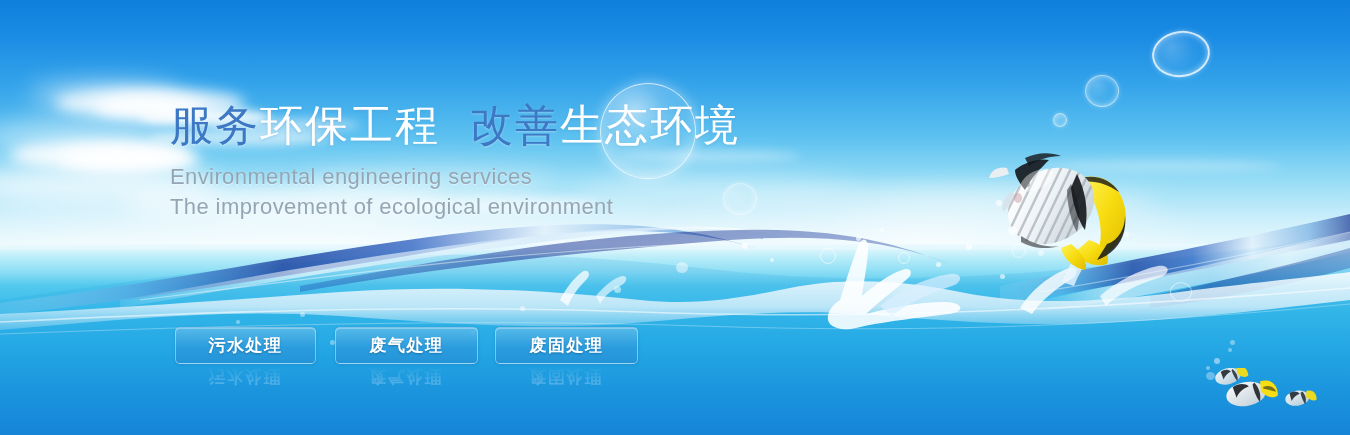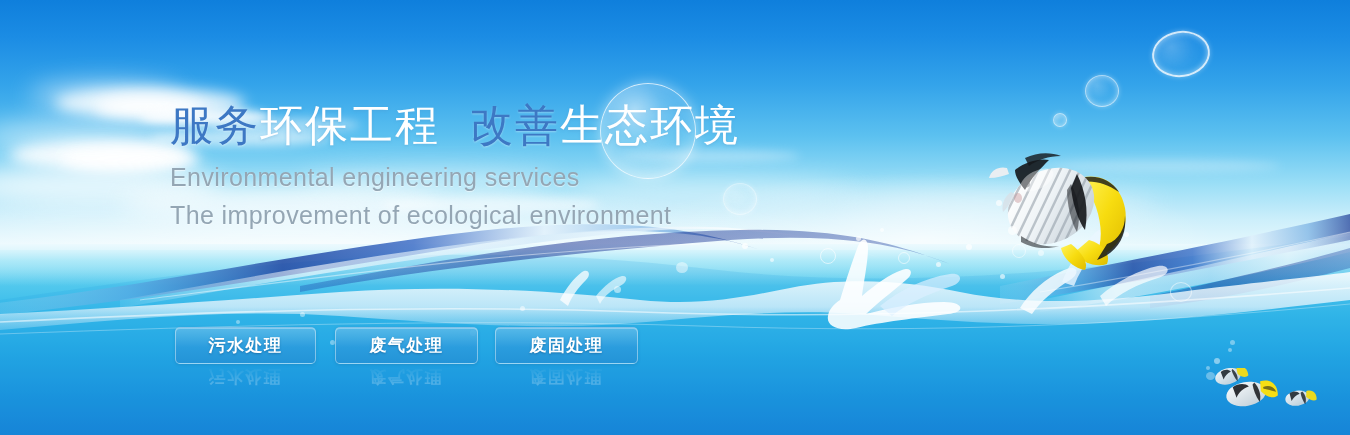--- a/index.html
+++ b/index.html
@@ -71,26 +71,26 @@
     font-size:43px; line-height:52px; letter-spacing:2px; white-space:nowrap;
     font-weight:400;
     font-family:"DejaVu Sans","Liberation Sans",sans-serif;
   }
   .hl-blue{color:#3d78c4;text-shadow:0 1px 2px rgba(255,255,255,.35);}
   .hl-white{color:#ffffff;text-shadow:0 1px 3px rgba(80,150,200,.35);text-align:right;}
   .hl-gap{display:inline-block;width:30px;}
 
   .subline{
     position:absolute; left:170px;
-    font-size:25px; line-height:30px; letter-spacing:.4px;
+    font-size:22px; line-height:30px; letter-spacing:.4px;
     color:#94a6b4; white-space:nowrap; font-weight:400;
     text-shadow:0 1px 1px rgba(255,255,255,.5);
   }
   #sub1{top:162px;}
-  #sub2{top:200px;}
+  #sub2{top:192px;}
 
   
   .sea{
     position:absolute;left:0;top:250px;width:1350px;height:185px;
     background:linear-gradient(to bottom,
       #8fe1f4 0%,
       #58cbee 16%,
       #35baea 34%,
       #23a7e4 56%,
       #1a93dd 78%,

